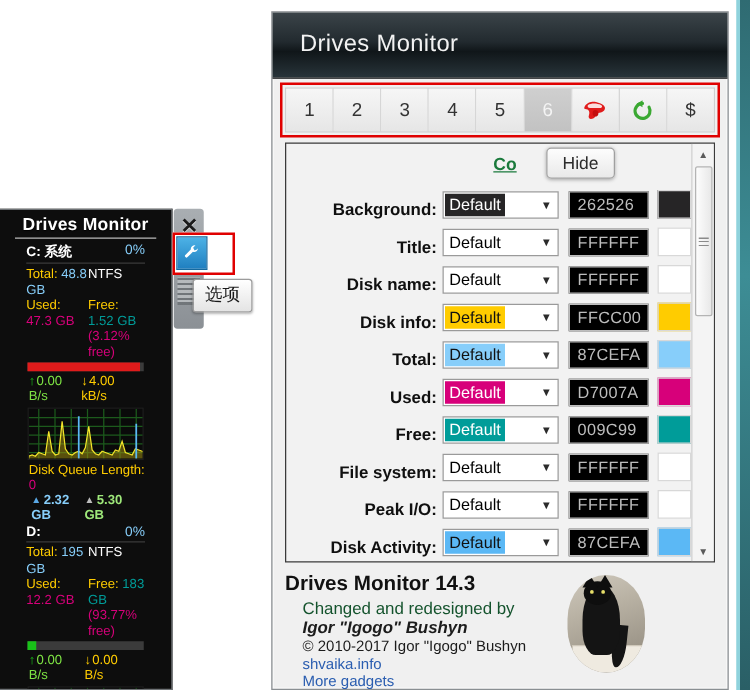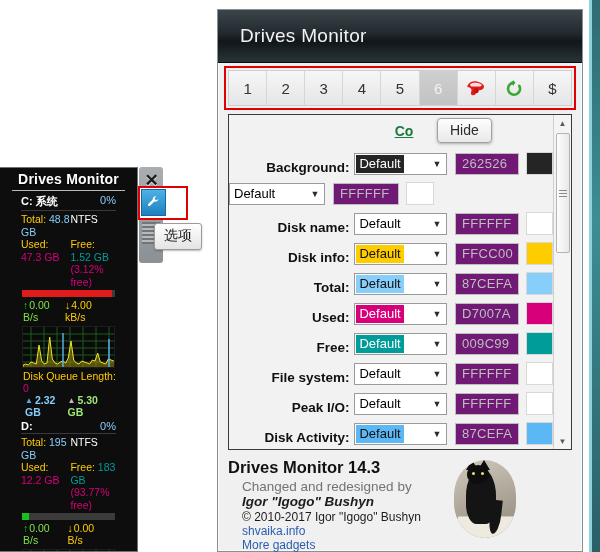--- a/index.html
+++ b/index.html
@@ -164,21 +164,21 @@
     width: 96px; height:22px; border:1px solid #9a9a9a; background:#fff;
     display:flex; align-items:center; justify-content:space-between;
     font-size:13px; padding:0; position:relative;
   }
   .r-select .txt { padding:0 3px; height:18px; line-height:18px; margin-left:1px; }
   .r-select .arr {
     width:18px; text-align:center; font-size:9px; color:#2b2b2b;
   }
   .r-hex {
     width: 66px; height:22px; margin-left:8px; border:1px solid #bdbdbd;
-    background:#701a75; color:#bdbdbd; font-size:13px; line-height:20px;
+    background:#000000; color:#bdbdbd; font-size:13px; line-height:20px;
     padding-left:6px; letter-spacing:.3px;
   }
   .r-swatch { width:28px; height:23px; margin-left:7px; border:1px solid #d8d8d8; }
 
   
   .sb { position:absolute; right:0; top:0; width:18px; bottom:0; background:#f4f4f4;
         border-left:1px solid #cfcfcf; }
   .sb-up, .sb-dn {
     position:absolute; left:0; width:17px; height:16px;
     display:flex; align-items:center; justify-content:center; font-size:8px; color:#5b5b5b;
@@ -189,21 +189,21 @@
     background: linear-gradient(90deg,#fdfdfd,#e8e8e8);
     border:1px solid #b4b4b4; border-radius:2px;
     display:flex; align-items:center; justify-content:center;
   }
   .sb-grip { width:8px; height:7px;
     background: repeating-linear-gradient(180deg,#8a8a8a 0 1px, transparent 1px 3px); }
 
   
   .about { position:absolute; left:10px; top:448px; width:344px; height:88px; }
   .about-title { font-size:16.5px; font-weight:bold; color:#111; }
-  .about-l1 { font-size:13.5px; color:#737373; margin-top:2px; padding-left:14px;}
+  .about-l1 { font-size:13.5px; color:#14532d; margin-top:2px; padding-left:14px;}
   .about-l2 { font-size:13.5px; color:#1c1c1c; font-style:italic; font-weight:bold; padding-left:14px;}
   .about-l3 { font-size:12px; color:#1c1c1c; padding-left:14px; margin-top:1px;}
   .about-lnk { font-size:12px; color:#2a5db0; padding-left:14px; }
   .cat {
     position:absolute; right:56px; top:2px; width:62px; height:78px;
     border-radius:50%/45%; overflow:hidden;
     background: linear-gradient(160deg,#cfc9bd 0%, #b9b2a4 35%, #8d867a 100%);
   }
   .cat-body { position:absolute; left:12px; top:8px; width:30px; height:56px;
               background:#141414; border-radius:50% 50% 35% 35%; }
@@ -398,20 +398,21 @@
             <div class="row">
               <div class="r-label">Background:</div>
               <div class="r-select">
                 <span class="txt" style="background: rgb(38, 37, 38); color: rgb(255, 255, 255);">Default</span>
                 <span class="arr">▼</span>
               </div>
               <div class="r-hex">262526</div>
               <div class="r-swatch" style="background: rgb(38, 37, 38);"></div>
             </div>
             <div class="row">
+              <div class="r-label">Title:</div>
               <div class="r-select">
                 <span class="txt">Default</span>
                 <span class="arr">▼</span>
               </div>
               <div class="r-hex">FFFFFF</div>
               <div class="r-swatch" style="background: rgb(255, 255, 255);"></div>
             </div>
             <div class="row">
               <div class="r-label">Disk name:</div>
               <div class="r-select">

